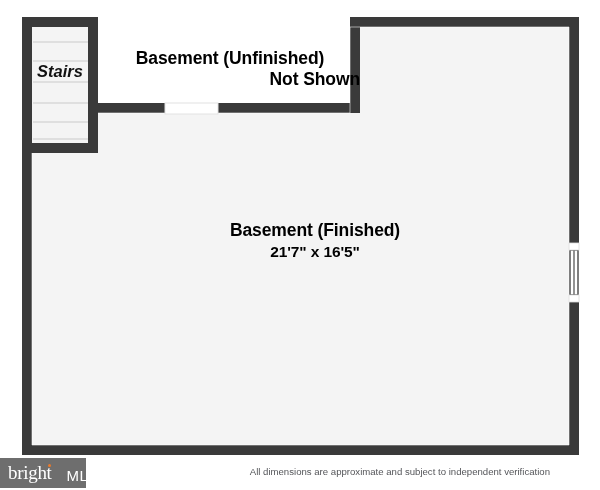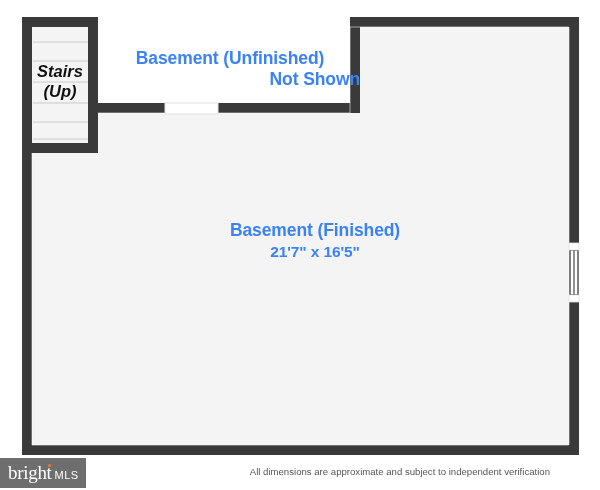--- a/index.html
+++ b/index.html
@@ -15,21 +15,21 @@
   
   .fp{position:absolute;left:0;top:0;width:600px;height:455px;}
 
   
   .fp svg{position:absolute;left:0;top:0;}
 
   
   .lbl{
     position:absolute;
     text-align:center;
-    color:#3b82f6;
+    color:#000000;
     font-weight:bold;
     line-height:1.18;
     white-space:nowrap;
   }
   #label-unfinished{
     left:100px;top:48px;width:260px;
     font-size:17.5px;
     letter-spacing:-0.1px;
   }
   #label-finished{
@@ -75,24 +75,24 @@
   }
   #logo-dot{
     position:absolute;
     right:1px;top:2px;
     width:3px;height:3px;
     border-radius:50%;
     background:#e8792b;
   }
   #logo-mls{
     color:#ffffff;
-    font-size:11px;
+    font-size:15px;
     font-family:"Liberation Sans", sans-serif;
     letter-spacing:0.4px;
-    margin-left:3px;
+    margin-left:15px;
     margin-top:4px;
   }
   #disclaimer{
     position:absolute;
     left:150px;top:11px;
     width:400px;
     text-align:right;
     font-size:9.6px;
     color:#55565a;
     white-space:nowrap;
@@ -152,21 +152,20 @@
       <span class="line2">Not Shown</span>
     </div>
 
     <div class="lbl" id="label-finished">
       <span>Basement (Finished)</span>
       <span class="dims">21'7" x 16'5"</span>
     </div>
 
     <div class="lbl" id="label-stairs">
       <span>Stairs</span>
-      <span class="line2">(Up)</span>
     </div>
   </div>
 
   <div id="footer">
 
     <div id="logo-box">
       <span id="logo-word">
         <span>bright</span>
         <span id="logo-dot"></span>
       </span>

